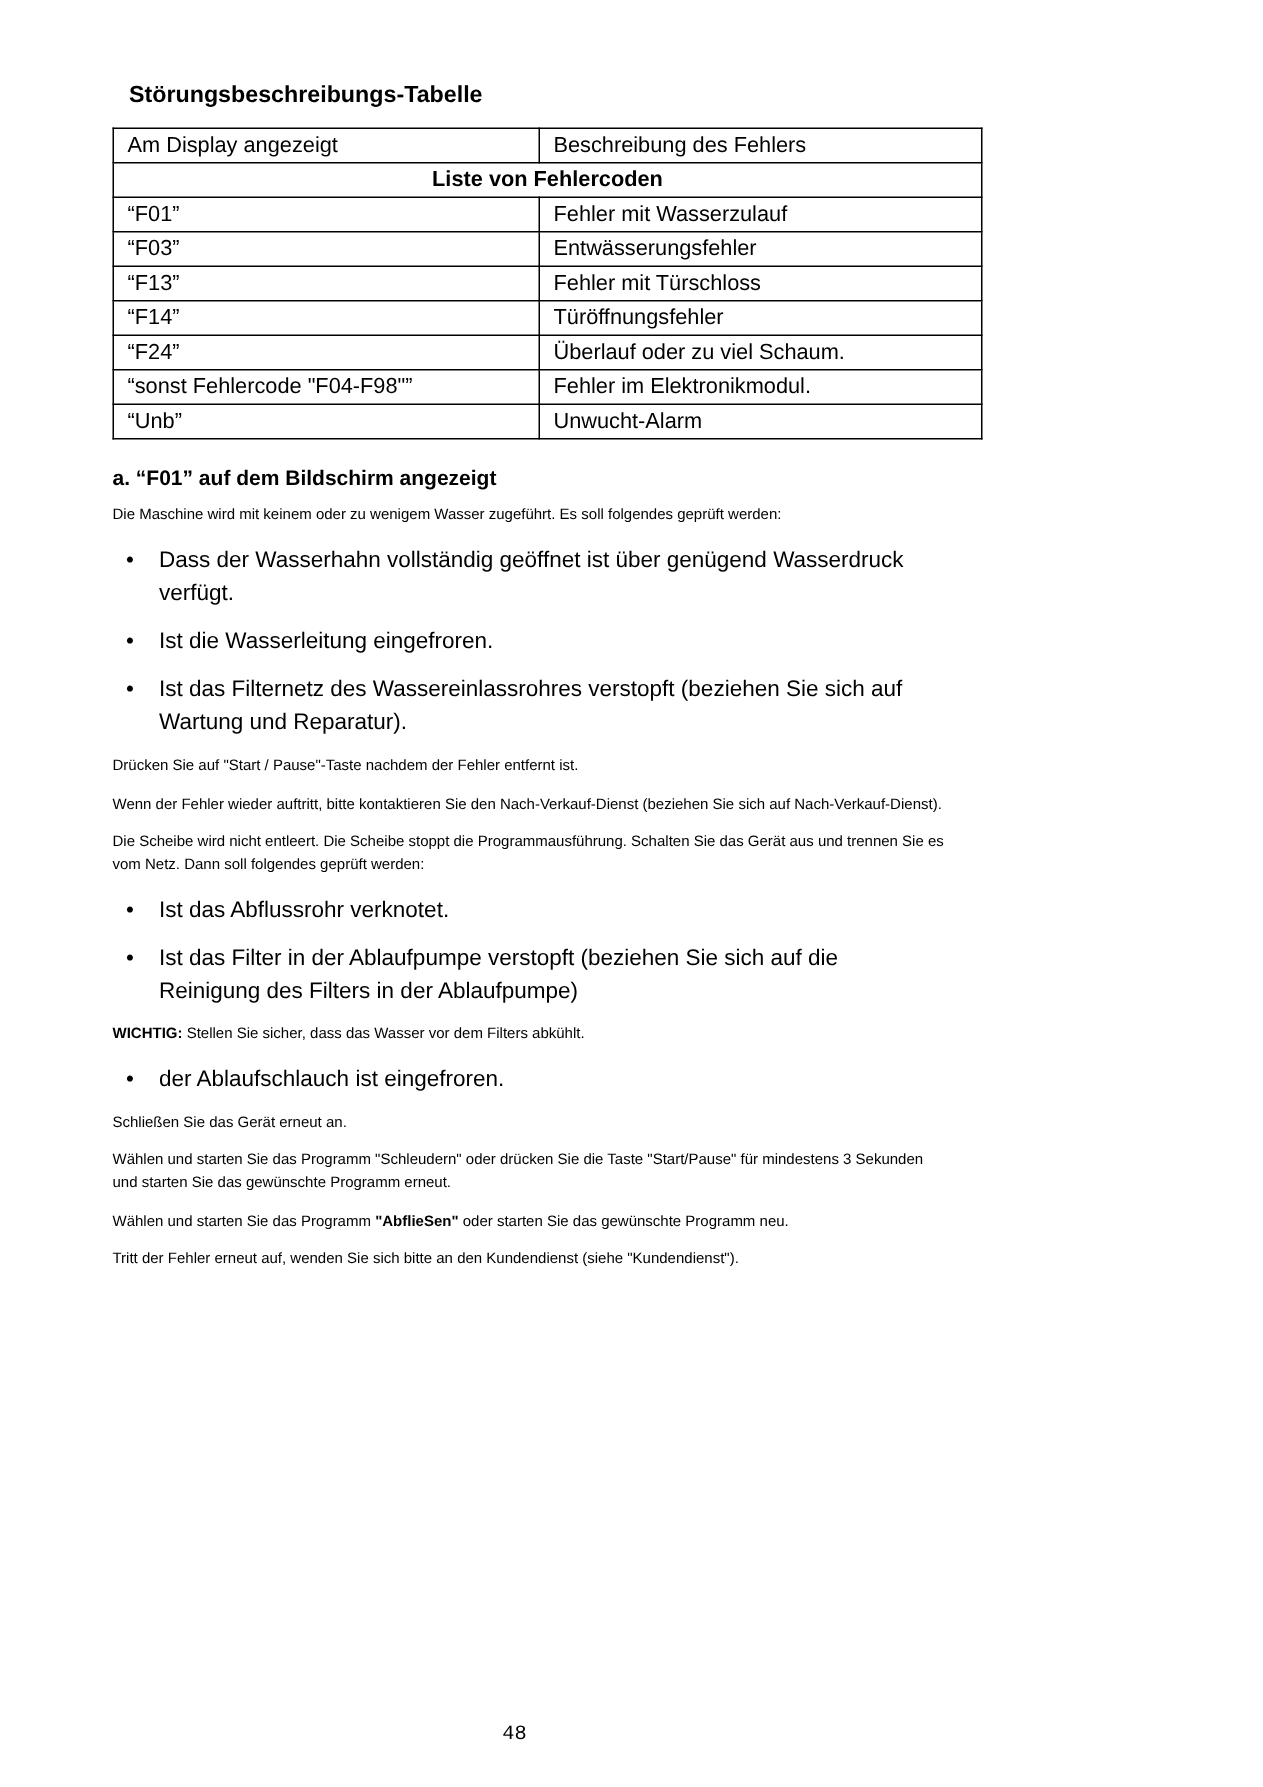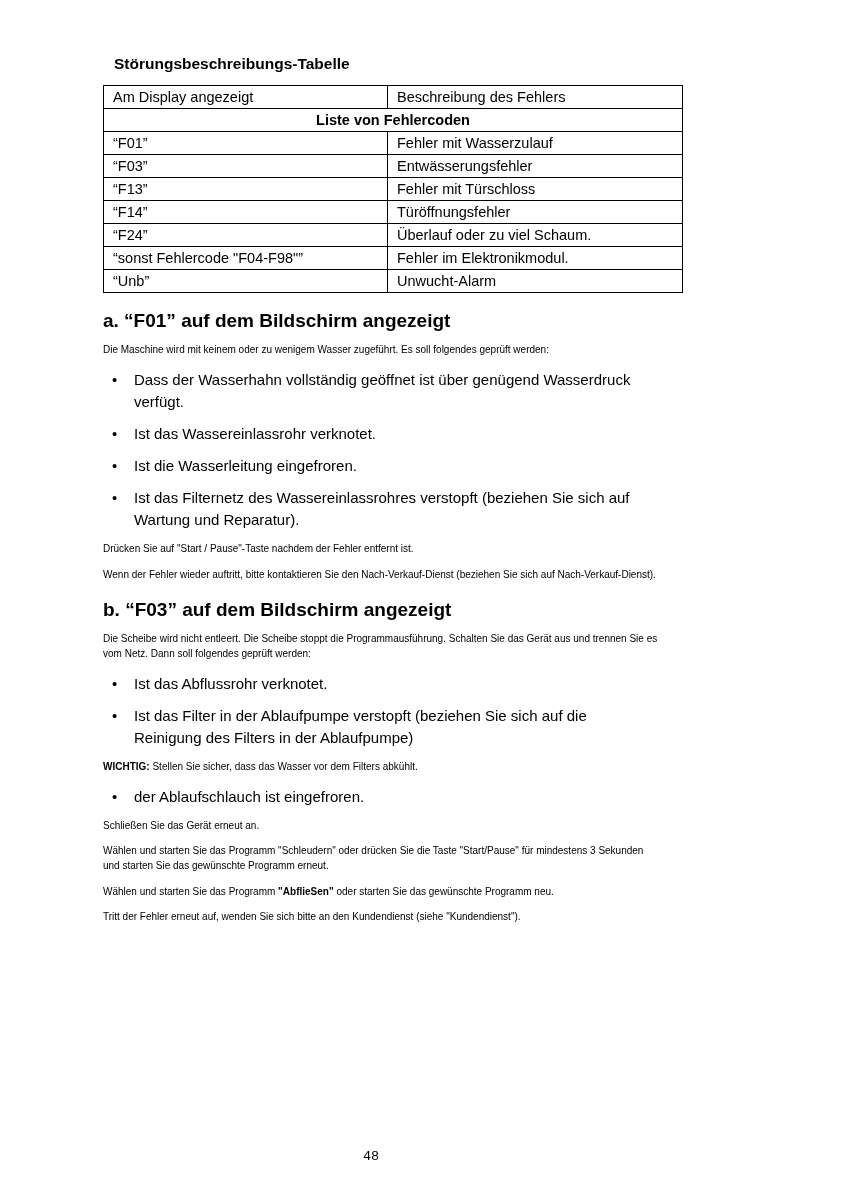--- a/index.html
+++ b/index.html
@@ -10,21 +10,20 @@
     background: #ffffff;
     color: #000000;
     font-family: "Liberation Sans", "DejaVu Sans", sans-serif;
   }
   .page {
     position: relative;
     width: 686px;
     height: 1191px;
     padding: 55px 56px 0 75px;
     overflow: hidden;
-    margin-left: 28px;
   }
   .doc-title {
     font-size: 15.5px;
     font-weight: bold;
     margin: 0 0 12px 11px;
   }
   table.error-table {
     border-collapse: collapse;
     width: 580px;
     font-size: 14.5px;
@@ -37,21 +36,21 @@
     text-align: left;
     font-weight: normal;
     vertical-align: middle;
   }
   .error-table .caption-cell {
     text-align: center;
     font-weight: bold;
   }
   .col-code { width: 284px; }
   .sec-heading {
-    font-size: 19px;
+    font-size: 14px;
     font-weight: bold;
     margin: 17px 0 11px 0;
   }
   p.body-text {
     font-size: 10px;
     line-height: 1.47;
     margin: 11px 0;
     max-width: 696px;
   }
   ul.bullets {
@@ -135,30 +134,28 @@
       </tr>
     </tbody>
   </table>
 
   <h3 class="sec-heading">a. “F01” auf dem Bildschirm angezeigt</h3>
 
   <p class="body-text">Die Maschine wird mit keinem oder zu wenigem Wasser zugeführt. Es soll folgendes geprüft werden:</p>
 
   <ul class="bullets">
     <li>Dass der Wasserhahn vollständig geöffnet ist über genügend Wasserdruck verfügt.</li>
-    <li>Ist das Wassereinlassrohr verknotet.</li>
     <li>Ist die Wasserleitung eingefroren.</li>
     <li>Ist das Filternetz des Wassereinlassrohres verstopft (beziehen Sie sich auf Wartung und Reparatur).</li>
   </ul>
 
   <p class="body-text">Drücken Sie auf "Start / Pause"-Taste nachdem der Fehler entfernt ist.</p>
 
   <p class="body-text">Wenn der Fehler wieder auftritt, bitte kontaktieren Sie den Nach-Verkauf-Dienst (beziehen Sie sich auf Nach-Verkauf-Dienst).</p>
 
-  <h3 class="sec-heading">b. “F03” auf dem Bildschirm angezeigt</h3>
 
   <p class="body-text">Die Scheibe wird nicht entleert. Die Scheibe stoppt die Programmausführung. Schalten Sie das Gerät aus und trennen Sie es vom Netz. Dann soll folgendes geprüft werden:</p>
 
   <ul class="bullets">
     <li>Ist das Abflussrohr verknotet.</li>
     <li>Ist das Filter in der Ablaufpumpe verstopft (beziehen Sie sich auf die Reinigung des Filters in der Ablaufpumpe)</li>
   </ul>
 
   <p class="body-text">
     <strong>WICHTIG:</strong><span> Stellen Sie sicher, dass das Wasser vor dem Filters abkühlt.</span>

